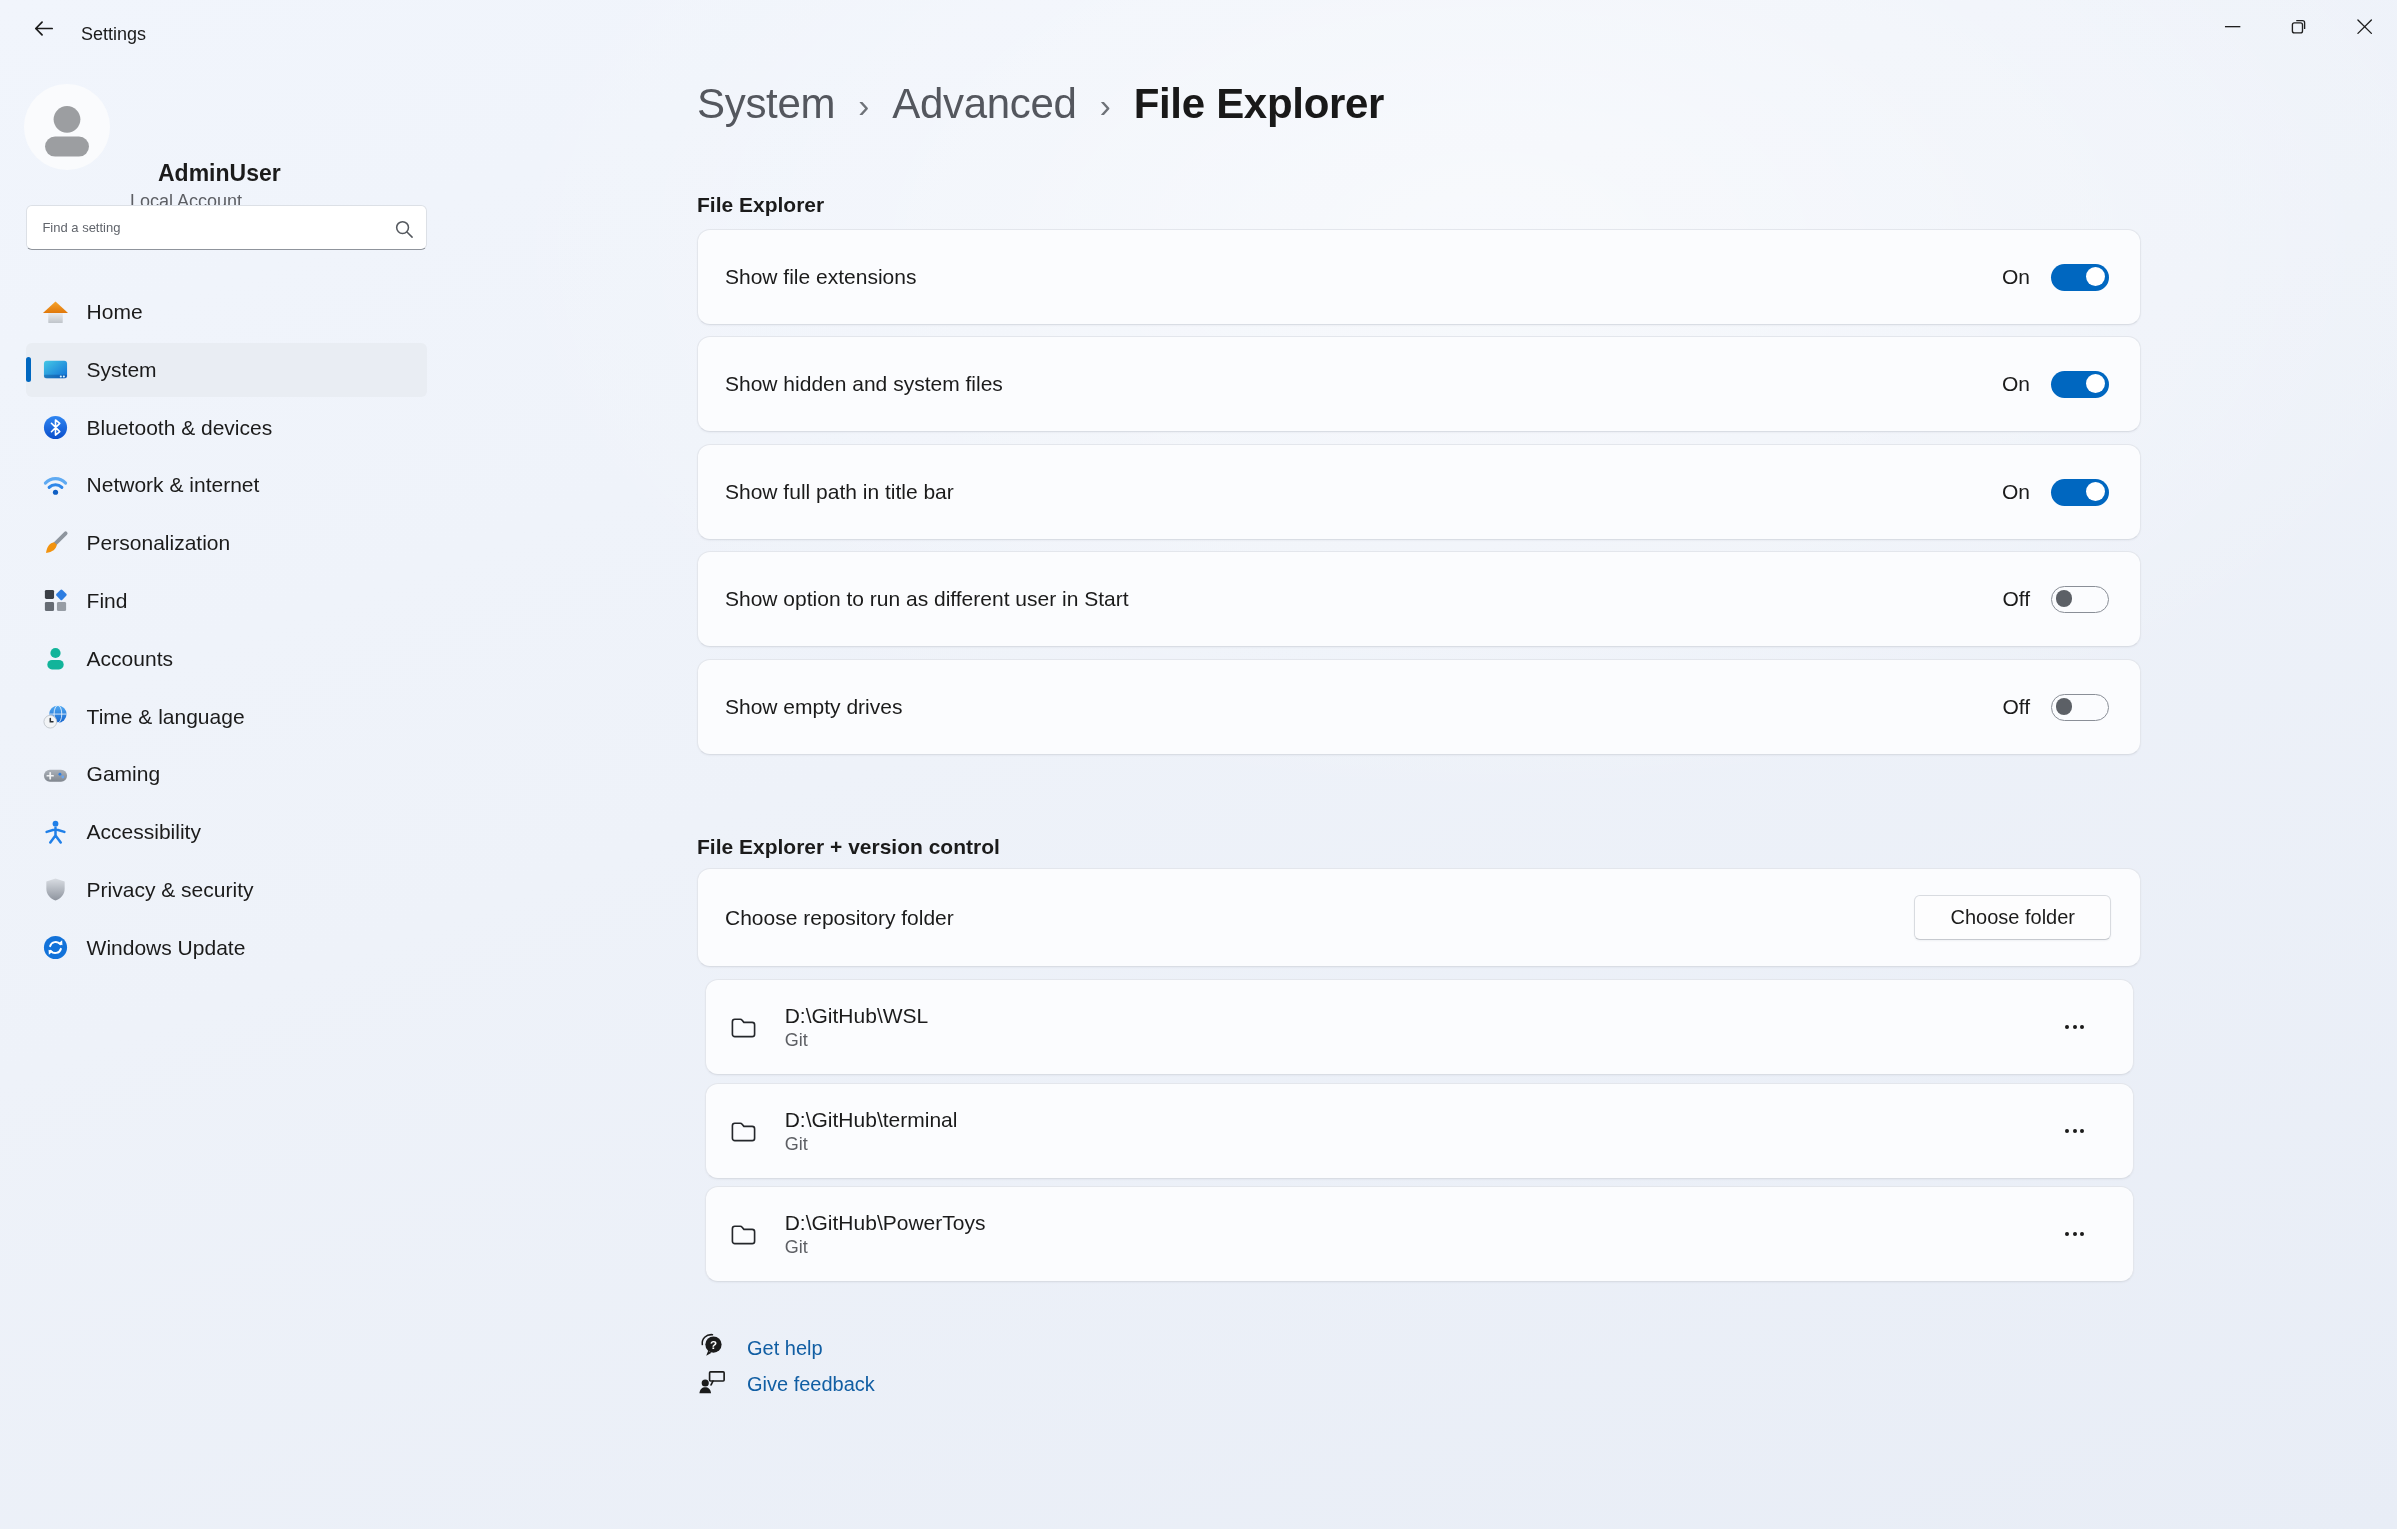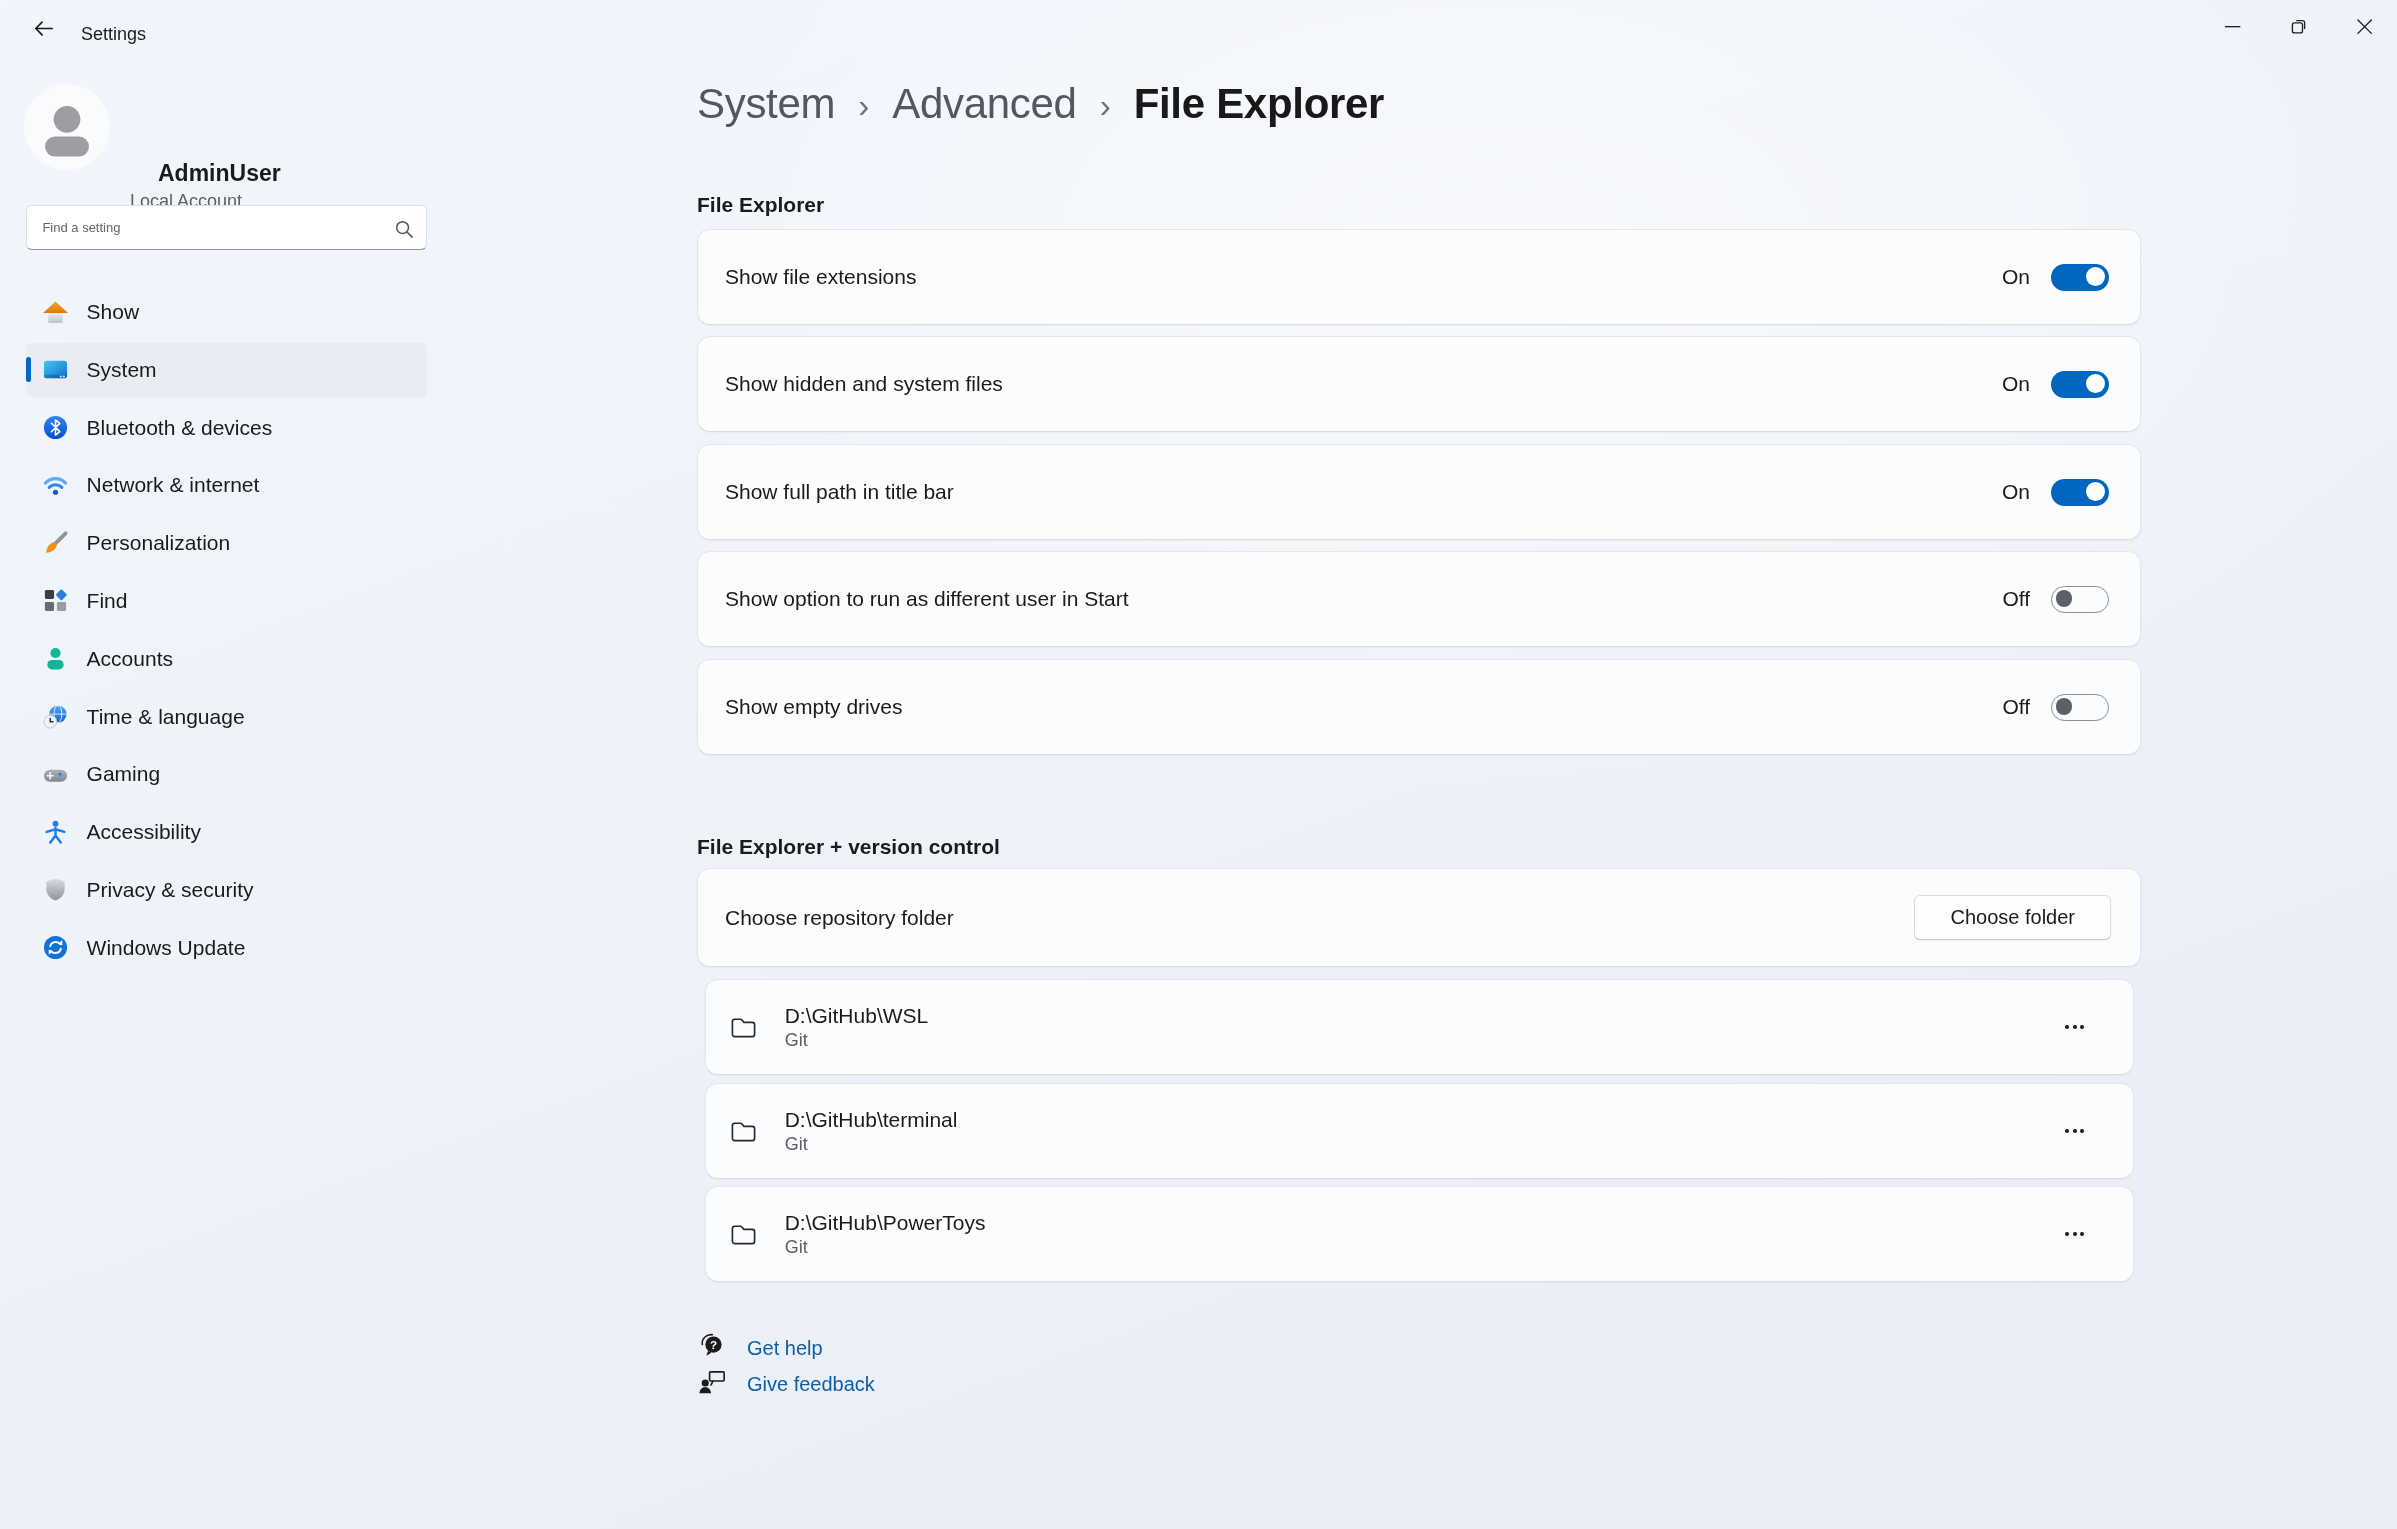--- a/index.html
+++ b/index.html
@@ -214,21 +214,21 @@
 
     <nav class="nav">
 
       <div class="nav-item">
         <span class="nav-icon">
           <svg width="27" height="27" viewBox="0 0 28 28">
               <rect x="6.5" y="12" width="15" height="13" rx="1" fill="url(#bodyGrad)"></rect>
               <polygon points="14,2.5 27,14.5 1,14.5" fill="url(#roofGrad)"></polygon>
             </svg>
         </span>
-        <span class="nav-label">Show</span>
+        <span class="nav-label">Home</span>
       </div>
 
       <div class="nav-item selected">
         <span class="nav-icon">
           <svg width="27" height="27" viewBox="0 0 28 28">
               <rect x="2" y="5" width="24" height="18" rx="3" fill="url(#sysGrad)"></rect>
               <rect x="2" y="19.5" width="24" height="3.5" rx="1.5" fill="rgba(5,40,110,0.28)"></rect>
               <circle cx="19.5" cy="21.2" r="1.1" fill="#D9F4FF"></circle>
               <circle cx="22.7" cy="21.2" r="1.1" fill="#D9F4FF"></circle>
             </svg>

